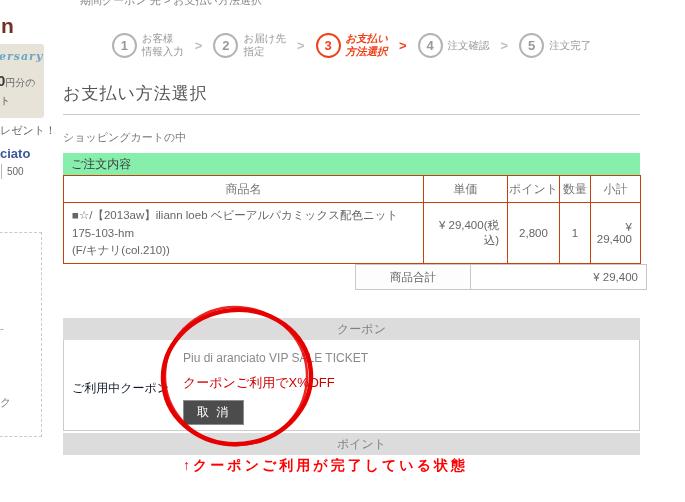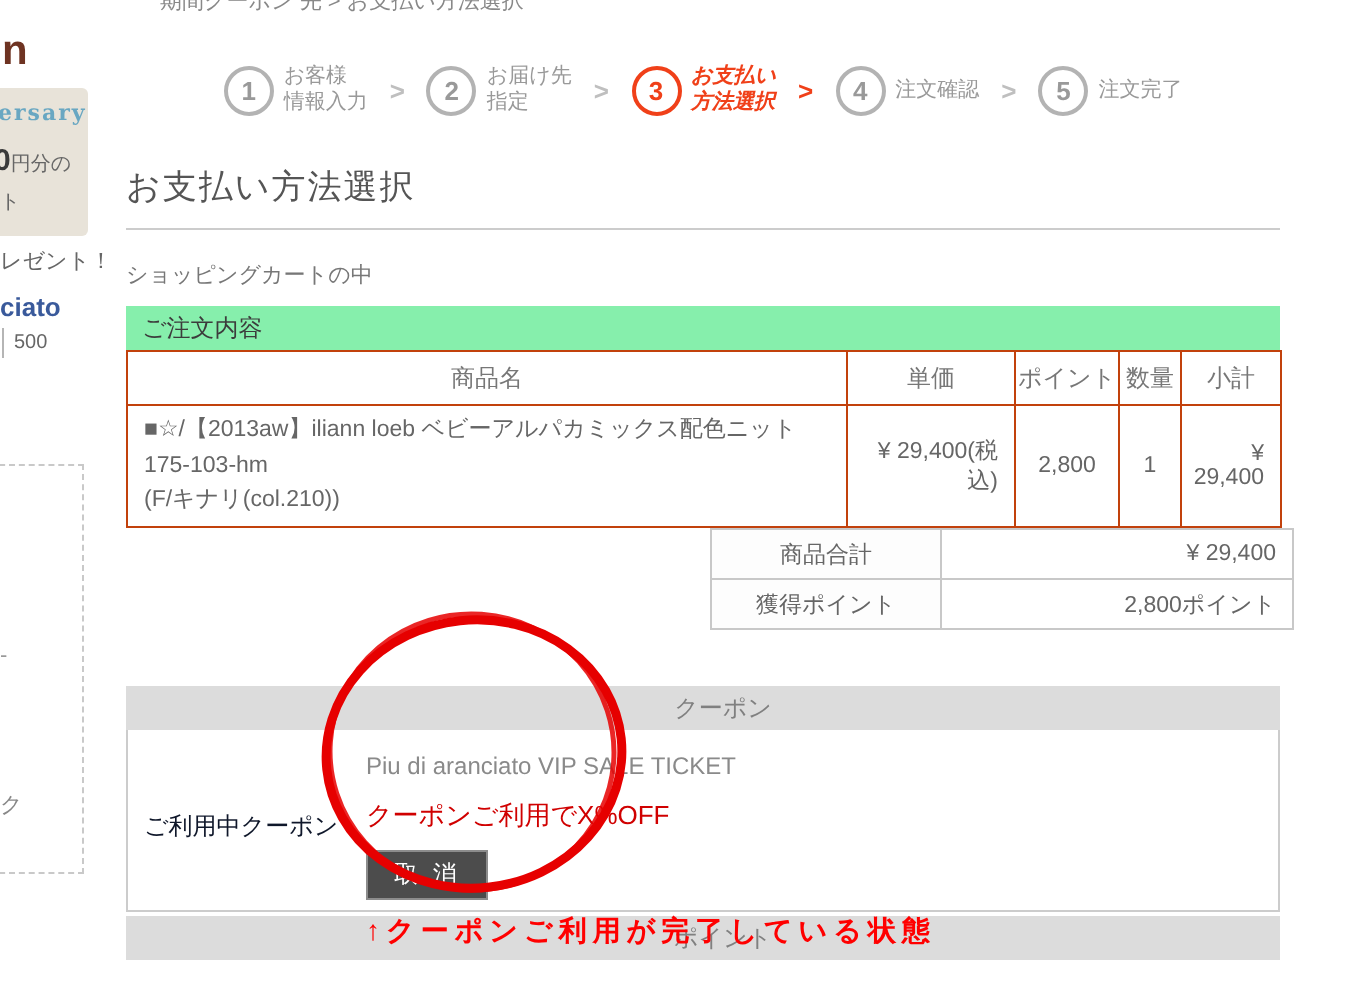--- a/index.html
+++ b/index.html
@@ -6,21 +6,21 @@
   html,body { width:685px; height:502px; }
   body {
     position:relative; overflow:hidden; background:#fff;
     font-family:"Liberation Sans", sans-serif; font-size:12px; color:#555;
   }
 
   
   .sb { position:absolute; }
   .sb-logo { left:1px; top:14px; font-size:21px; font-weight:bold; color:#6e3322; }
   .sb-banner { left:-12px; top:44px; width:56px; height:74px; background:#e8e3d9; border-radius:3px; }
-  .sb-script { position:absolute; left:11px; top:6px; font-family:"DejaVu Serif",serif; font-weight:bold; font-size:11px; color:#69a7c2; letter-spacing:1px; }
+  .sb-script { position:absolute; left:11px; top:6px; font-family:"DejaVu Serif",serif; font-style:italic; font-weight:bold; font-size:11px; color:#69a7c2; letter-spacing:1px; }
   .sb-amount { position:absolute; left:9px; top:28px; font-size:15px; font-weight:bold; color:#3a3a3a; }
   .sb-amount-sfx { font-size:10px; font-weight:normal; color:#666; }
   .sb-pt { position:absolute; left:12px; top:50px; font-size:10px; color:#666; }
   .sb-present { left:0; top:123px; font-size:11px; color:#666; }
   .sb-brand { left:0; top:146px; font-size:13px; font-weight:bold; color:#3a5a9b; }
   .sb-countbar { left:1px; top:164px; width:1px; height:15px; background:#b5b5b5; }
   .sb-count { left:7px; top:166px; font-size:10px; color:#666; }
   .sb-dashed { left:-30px; top:232px; width:72px; height:205px; border:1px dashed #c9c9c9; background:#fff; }
   .sb-frag1 { left:0; top:322px; font-size:11px; color:#999; }
   .sb-frag2 { left:0; top:395px; font-size:11px; color:#888; }
@@ -166,24 +166,20 @@
     </tr>
   </tbody>
     </table>
 
   <table class="totals">
     <tbody>
         <tr>
       <td class="t-label">商品合計</td>
       <td class="t-value">¥ 29,400</td>
     </tr>
-    <tr>
-      <td class="t-label">獲得ポイント</td>
-      <td class="t-value">2,800ポイント</td>
-    </tr>
   </tbody>
     </table>
 
   <div class="section-bar coupon-bar">クーポン</div>
   <div class="coupon-box">
     <span class="coupon-label">ご利用中クーポン</span>
     <div class="coupon-content">
       <div class="coupon-name">Piu di aranciato VIP SALE TICKET</div>
       <div class="coupon-discount">クーポンご利用でX%OFF</div>
       <button class="cancel-btn">取 消</button>

